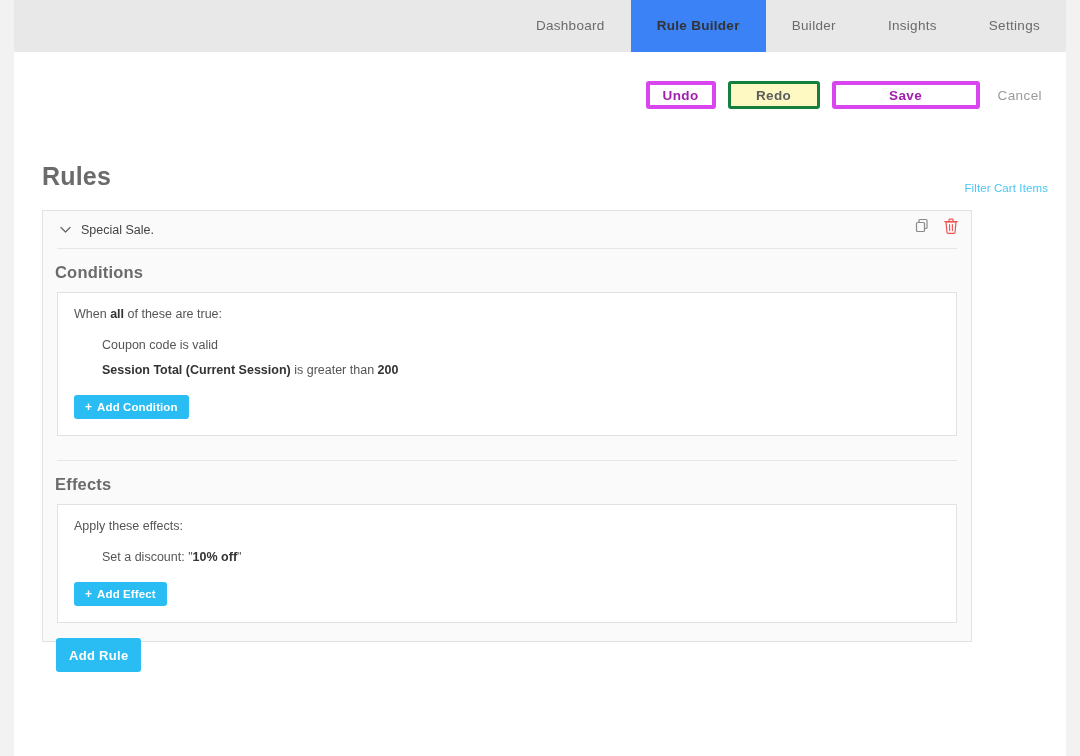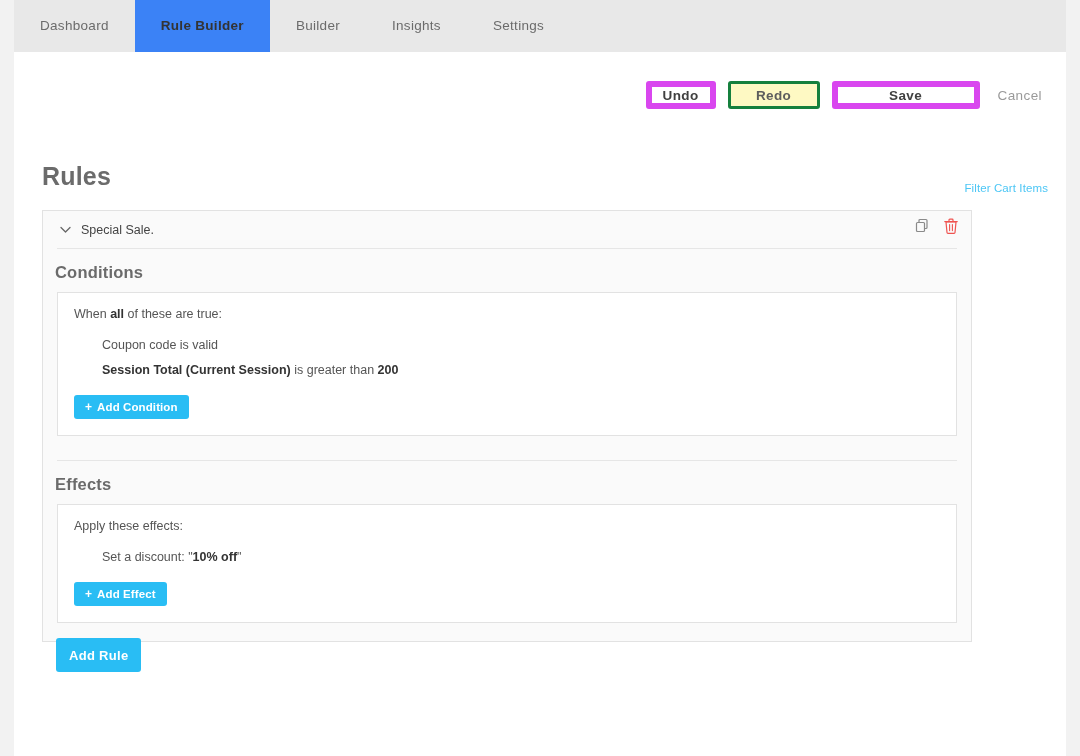--- a/index.html
+++ b/index.html
@@ -9,21 +9,21 @@
     font-family:"Liberation Sans", sans-serif;
     -webkit-font-smoothing:antialiased;
     overflow:hidden;
   }
   .app{position:relative;width:1080px;height:756px;}
 
   
   .tabbar{
     position:absolute;left:14px;top:0;width:1052px;height:52px;
     background:#e8e8e8;
-    display:flex;align-items:flex-end;justify-content:flex-start;
+    display:flex;align-items:flex-end;justify-content:flex-end;
     box-sizing:border-box;
   }
   .tab{
     font-size:13.5px;color:#6b6b6b;letter-spacing:.3px;
     padding:0 26px;height:52px;line-height:52px;
     box-sizing:border-box;white-space:nowrap;cursor:pointer;
   }
   .tab.active{
     background:#3b82f6;color:#333333;font-weight:bold;
   }
@@ -39,21 +39,21 @@
     position:absolute;right:18px;top:29px;
     display:flex;align-items:center;gap:12px;
   }
   .btn{
     font-size:13.5px;letter-spacing:.4px;font-weight:bold;
     border-radius:3px;box-sizing:border-box;cursor:pointer;
     display:flex;align-items:center;justify-content:center;
     height:28px;background:#ffffff;
   }
   .btn-outline{
-    border:6px solid #d946ef;color:#404040;
+    border:4px solid #d946ef;color:#a21caf;
   }
   .btn-undo{width:70px;}
   .btn-save{width:148px;}
   .btn-disabled{
     width:92px;border:3px solid #15803d;background:#fef9c3;color:#5d5d5d;
   }
   .btn-plain{
     font-size:13.5px;letter-spacing:.4px;color:#9a9a9a;
     background:transparent;border:none;cursor:pointer;
     height:28px;display:flex;align-items:center;padding:0 6px;

